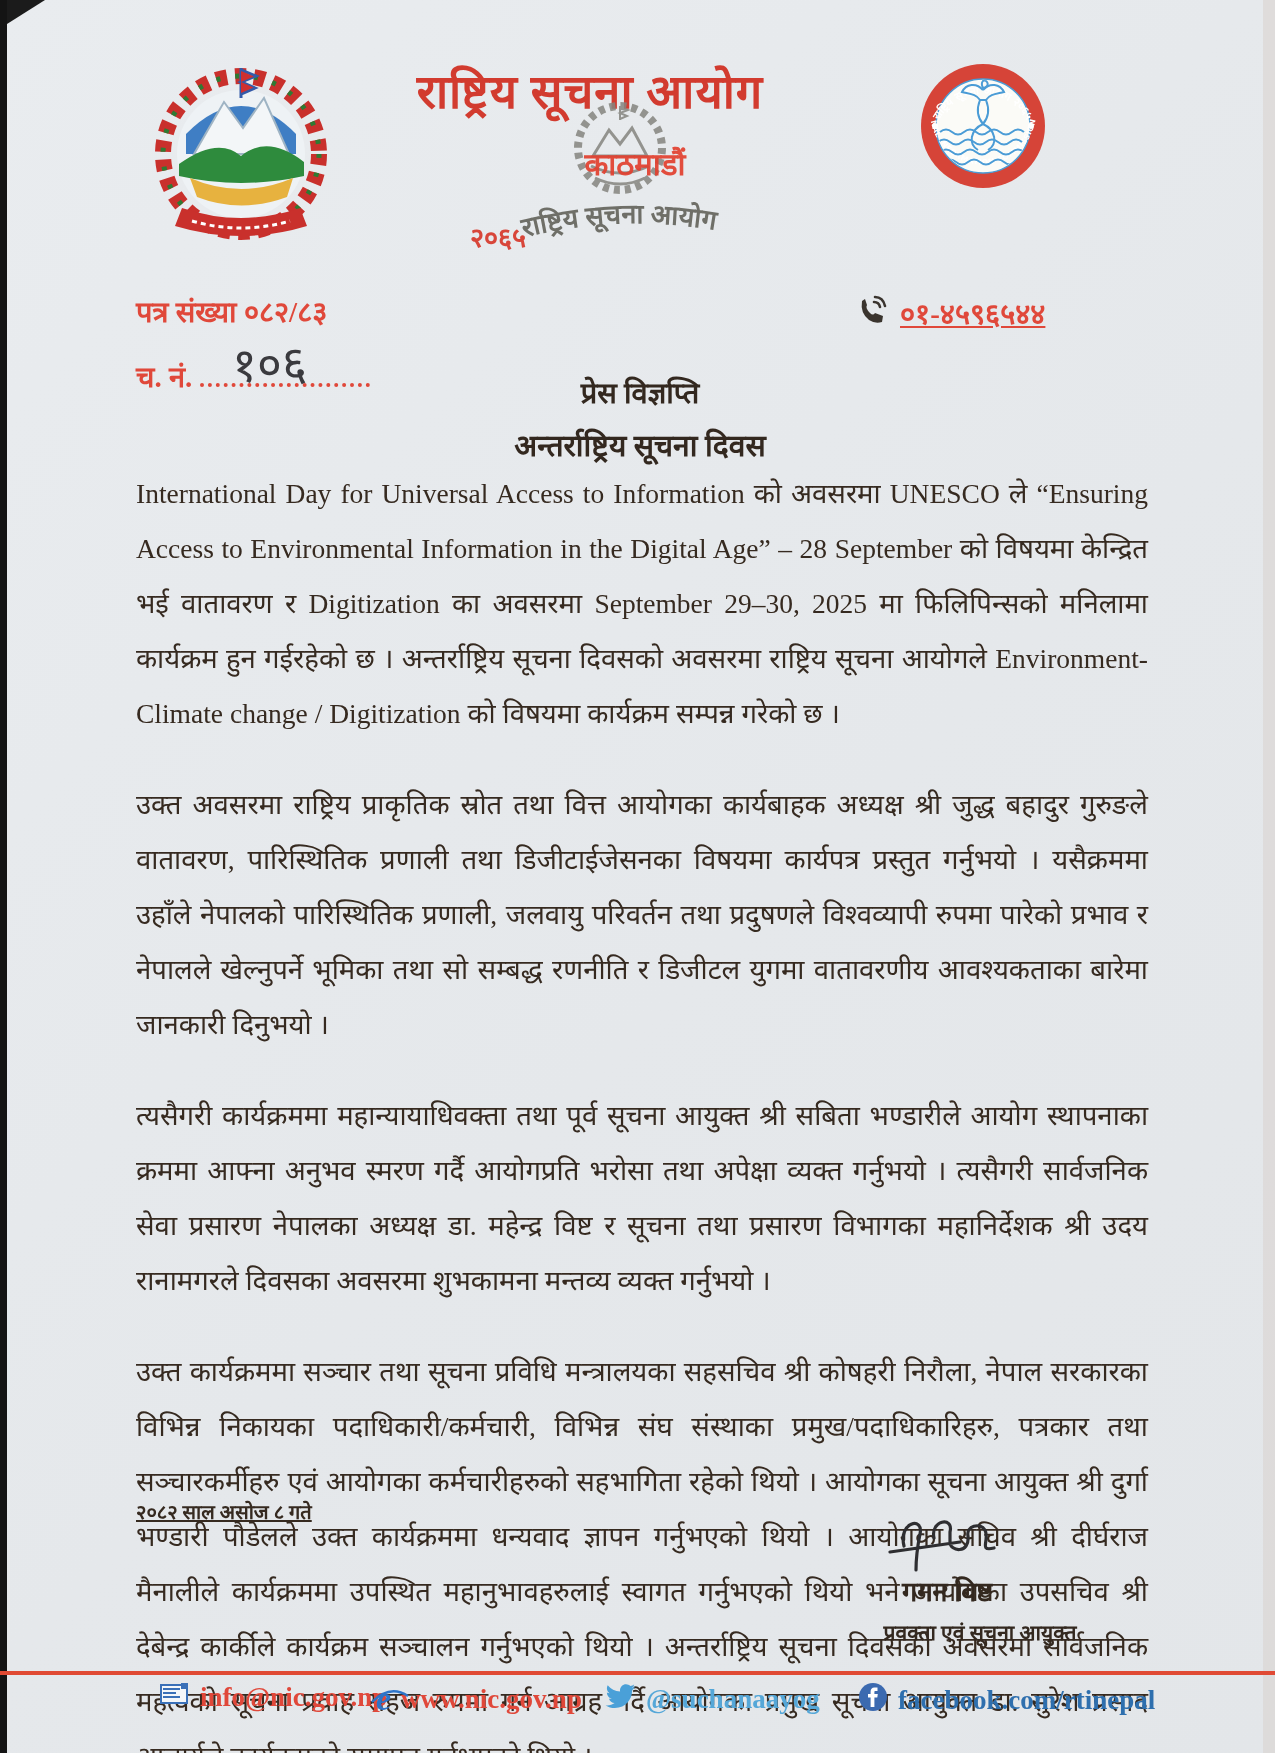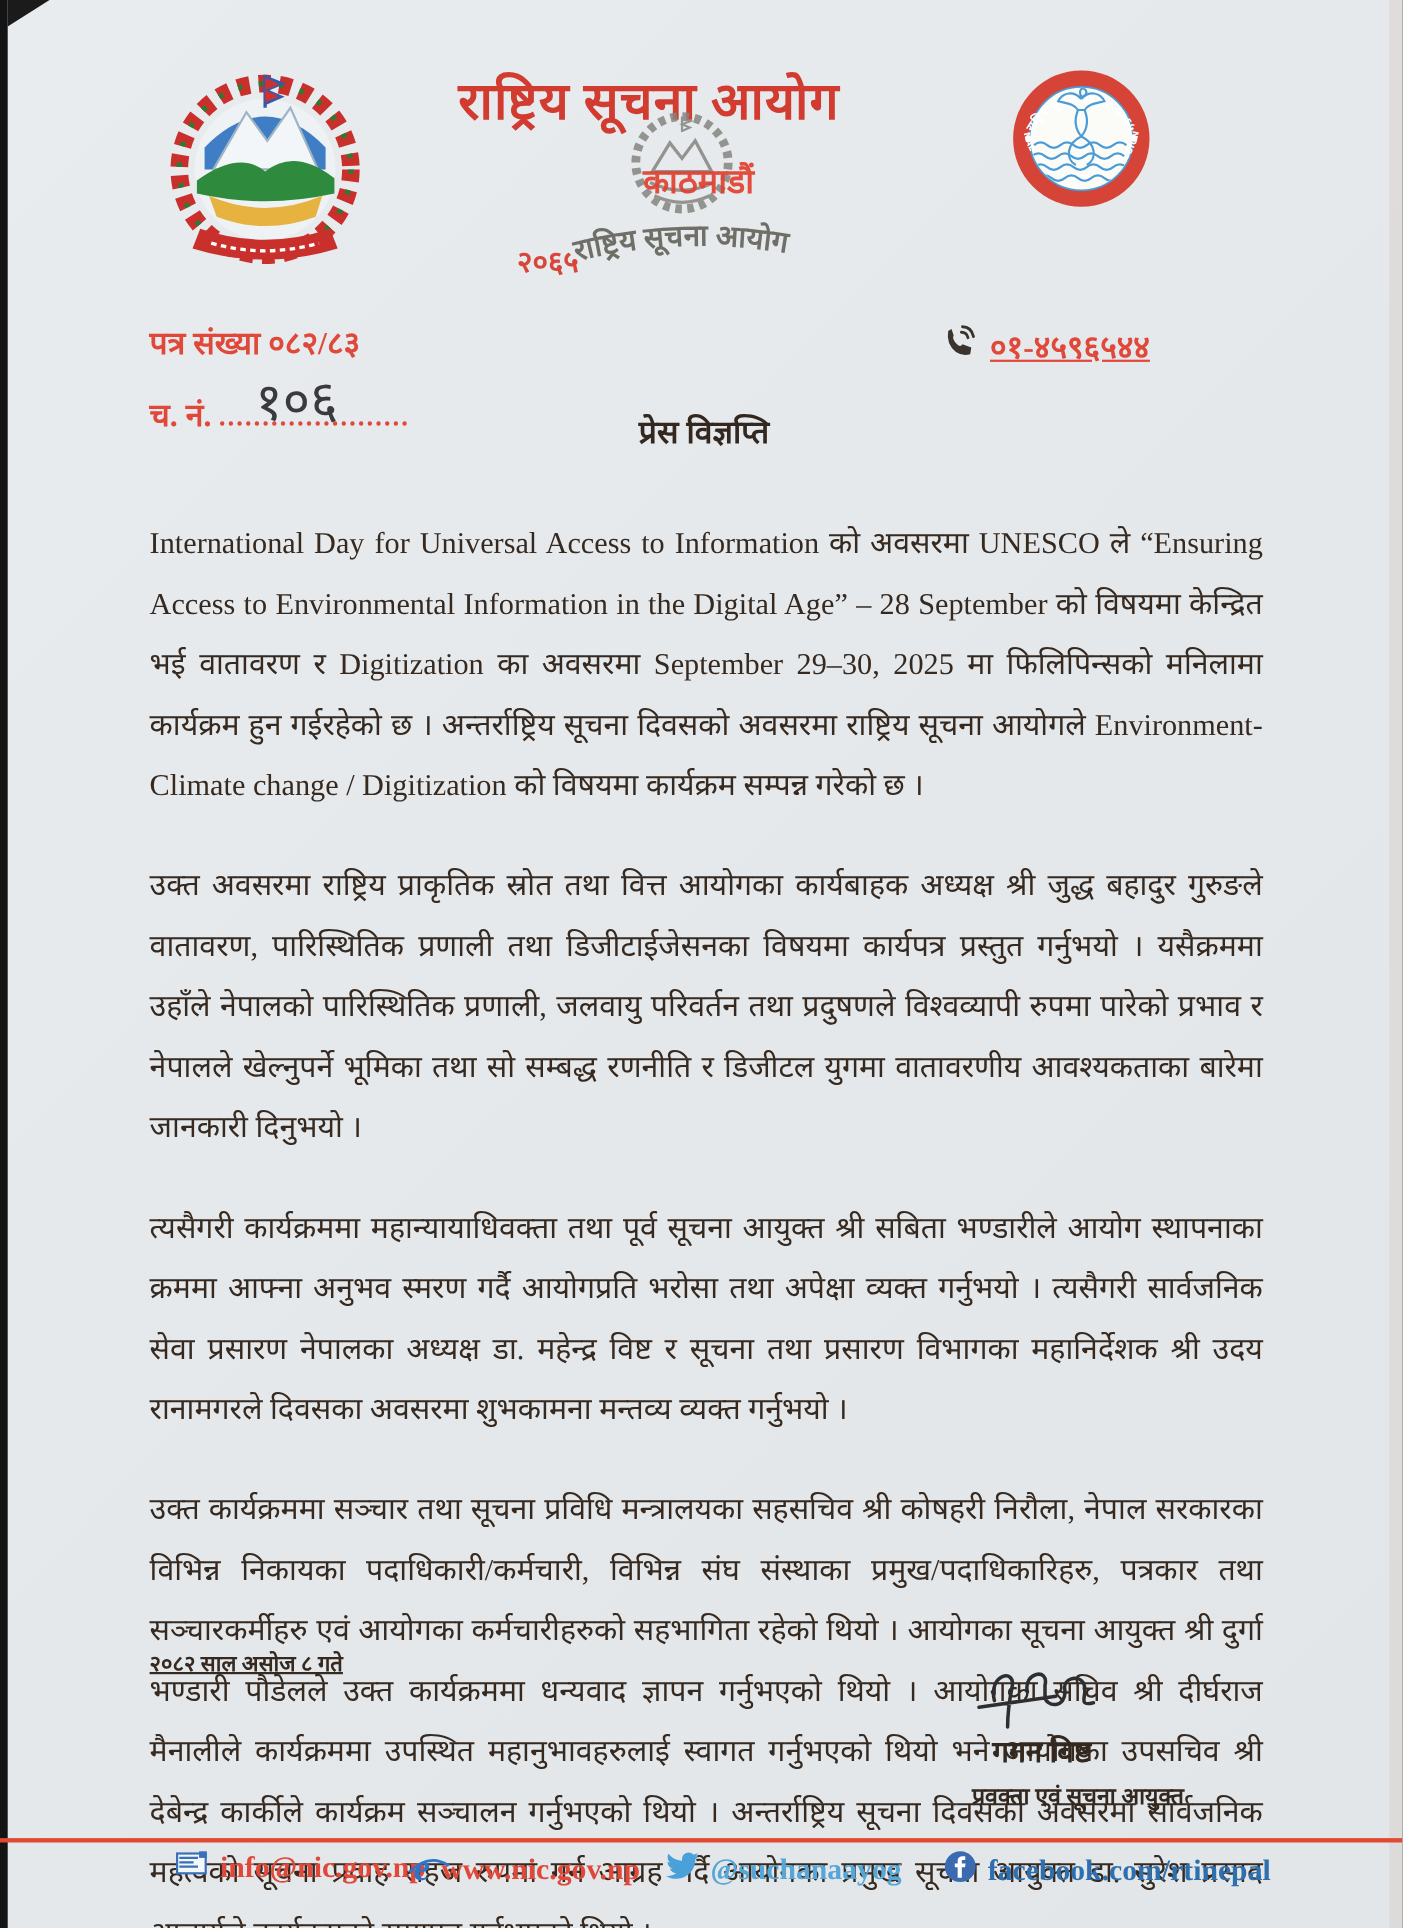--- a/index.html
+++ b/index.html
@@ -154,20 +154,21 @@
     <span>
       <svg width="32" height="32" viewBox="0 0 32 32">
         <path d="M6 8 Q4 20 13 27 Q19 31 26 29 L27 23 L19 20 Q17 23 14 20 Q9 15 11 12 L9 6 Z" fill="#3a342e"></path>
         <path d="M18 9 Q23 9 24 14 M19 4 Q27 4 29 13" stroke="#3a342e" stroke-width="2.6" fill="none" stroke-linecap="round"></path>
       </svg>
     </span>
     <span>०१-४५९६५४४</span>
   </div>
 
   <div class="doc-title">प्रेस विज्ञप्ति</div>
+  <div class="doc-subtitle">अन्तर्राष्ट्रिय सूचना दिवस</div>
 
   <div class="body-text">
     <p>International Day for Universal Access to Information को अवसरमा UNESCO ले “Ensuring Access to Environmental Information in the Digital Age” – 28 September को विषयमा केन्द्रित भई वातावरण र Digitization का अवसरमा September 29–30, 2025 मा फिलिपिन्सको मनिलामा कार्यक्रम हुन गईरहेको छ । अन्तर्राष्ट्रिय सूचना दिवसको अवसरमा राष्ट्रिय सूचना आयोगले Environment- Climate change / Digitization को विषयमा कार्यक्रम सम्पन्न गरेको छ ।</p>
     <p>उक्त अवसरमा राष्ट्रिय प्राकृतिक स्रोत तथा वित्त आयोगका कार्यबाहक अध्यक्ष श्री जुद्ध बहादुर गुरुङले वातावरण, पारिस्थितिक प्रणाली तथा डिजीटाईजेसनका विषयमा कार्यपत्र प्रस्तुत गर्नुभयो । यसैक्रममा उहाँले नेपालको पारिस्थितिक प्रणाली, जलवायु परिवर्तन तथा प्रदुषणले विश्वव्यापी रुपमा पारेको प्रभाव र नेपालले खेल्नुपर्ने भूमिका तथा सो सम्बद्ध रणनीति र डिजीटल युगमा वातावरणीय आवश्यकताका बारेमा जानकारी दिनुभयो ।</p>
     <p>त्यसैगरी कार्यक्रममा महान्यायाधिवक्ता तथा पूर्व सूचना आयुक्त श्री सबिता भण्डारीले आयोग स्थापनाका क्रममा आफ्ना अनुभव स्मरण गर्दै आयोगप्रति भरोसा तथा अपेक्षा व्यक्त गर्नुभयो । त्यसैगरी सार्वजनिक सेवा प्रसारण नेपालका अध्यक्ष डा. महेन्द्र विष्ट र सूचना तथा प्रसारण विभागका महानिर्देशक श्री उदय रानामगरले दिवसका अवसरमा शुभकामना मन्तव्य व्यक्त गर्नुभयो ।</p>
     <p>उक्त कार्यक्रममा सञ्चार तथा सूचना प्रविधि मन्त्रालयका सहसचिव श्री कोषहरी निरौला, नेपाल सरकारका विभिन्न निकायका पदाधिकारी/कर्मचारी, विभिन्न संघ संस्थाका प्रमुख/पदाधिकारिहरु, पत्रकार तथा सञ्चारकर्मीहरु एवं आयोगका कर्मचारीहरुको सहभागिता रहेको थियो । आयोगका सूचना आयुक्त श्री दुर्गा भण्डारी पौडेलले उक्त कार्यक्रममा धन्यवाद ज्ञापन गर्नुभएको थियो । आयोगका सचिव श्री दीर्घराज मैनालीले कार्यक्रममा उपस्थित महानुभावहरुलाई स्वागत गर्नुभएको थियो भने आयोगका उपसचिव श्री देबेन्द्र कार्कीले कार्यक्रम सञ्चालन गर्नुभएको थियो । अन्तर्राष्ट्रिय सूचना दिवसको अवसरमा सार्वजनिक महत्वको सूचना प्रवाह सहज रुपमा गर्न आग्रह गर्दै आयोगका प्रमुख सूचना आयुक्त डा. सुरेश प्रसाद आचार्यले कार्यक्रमको समापन गर्नुभएको थियो ।</p>
   </div>
 
   <div class="date-line">२०८२ साल असोज ८ गते</div>
 

